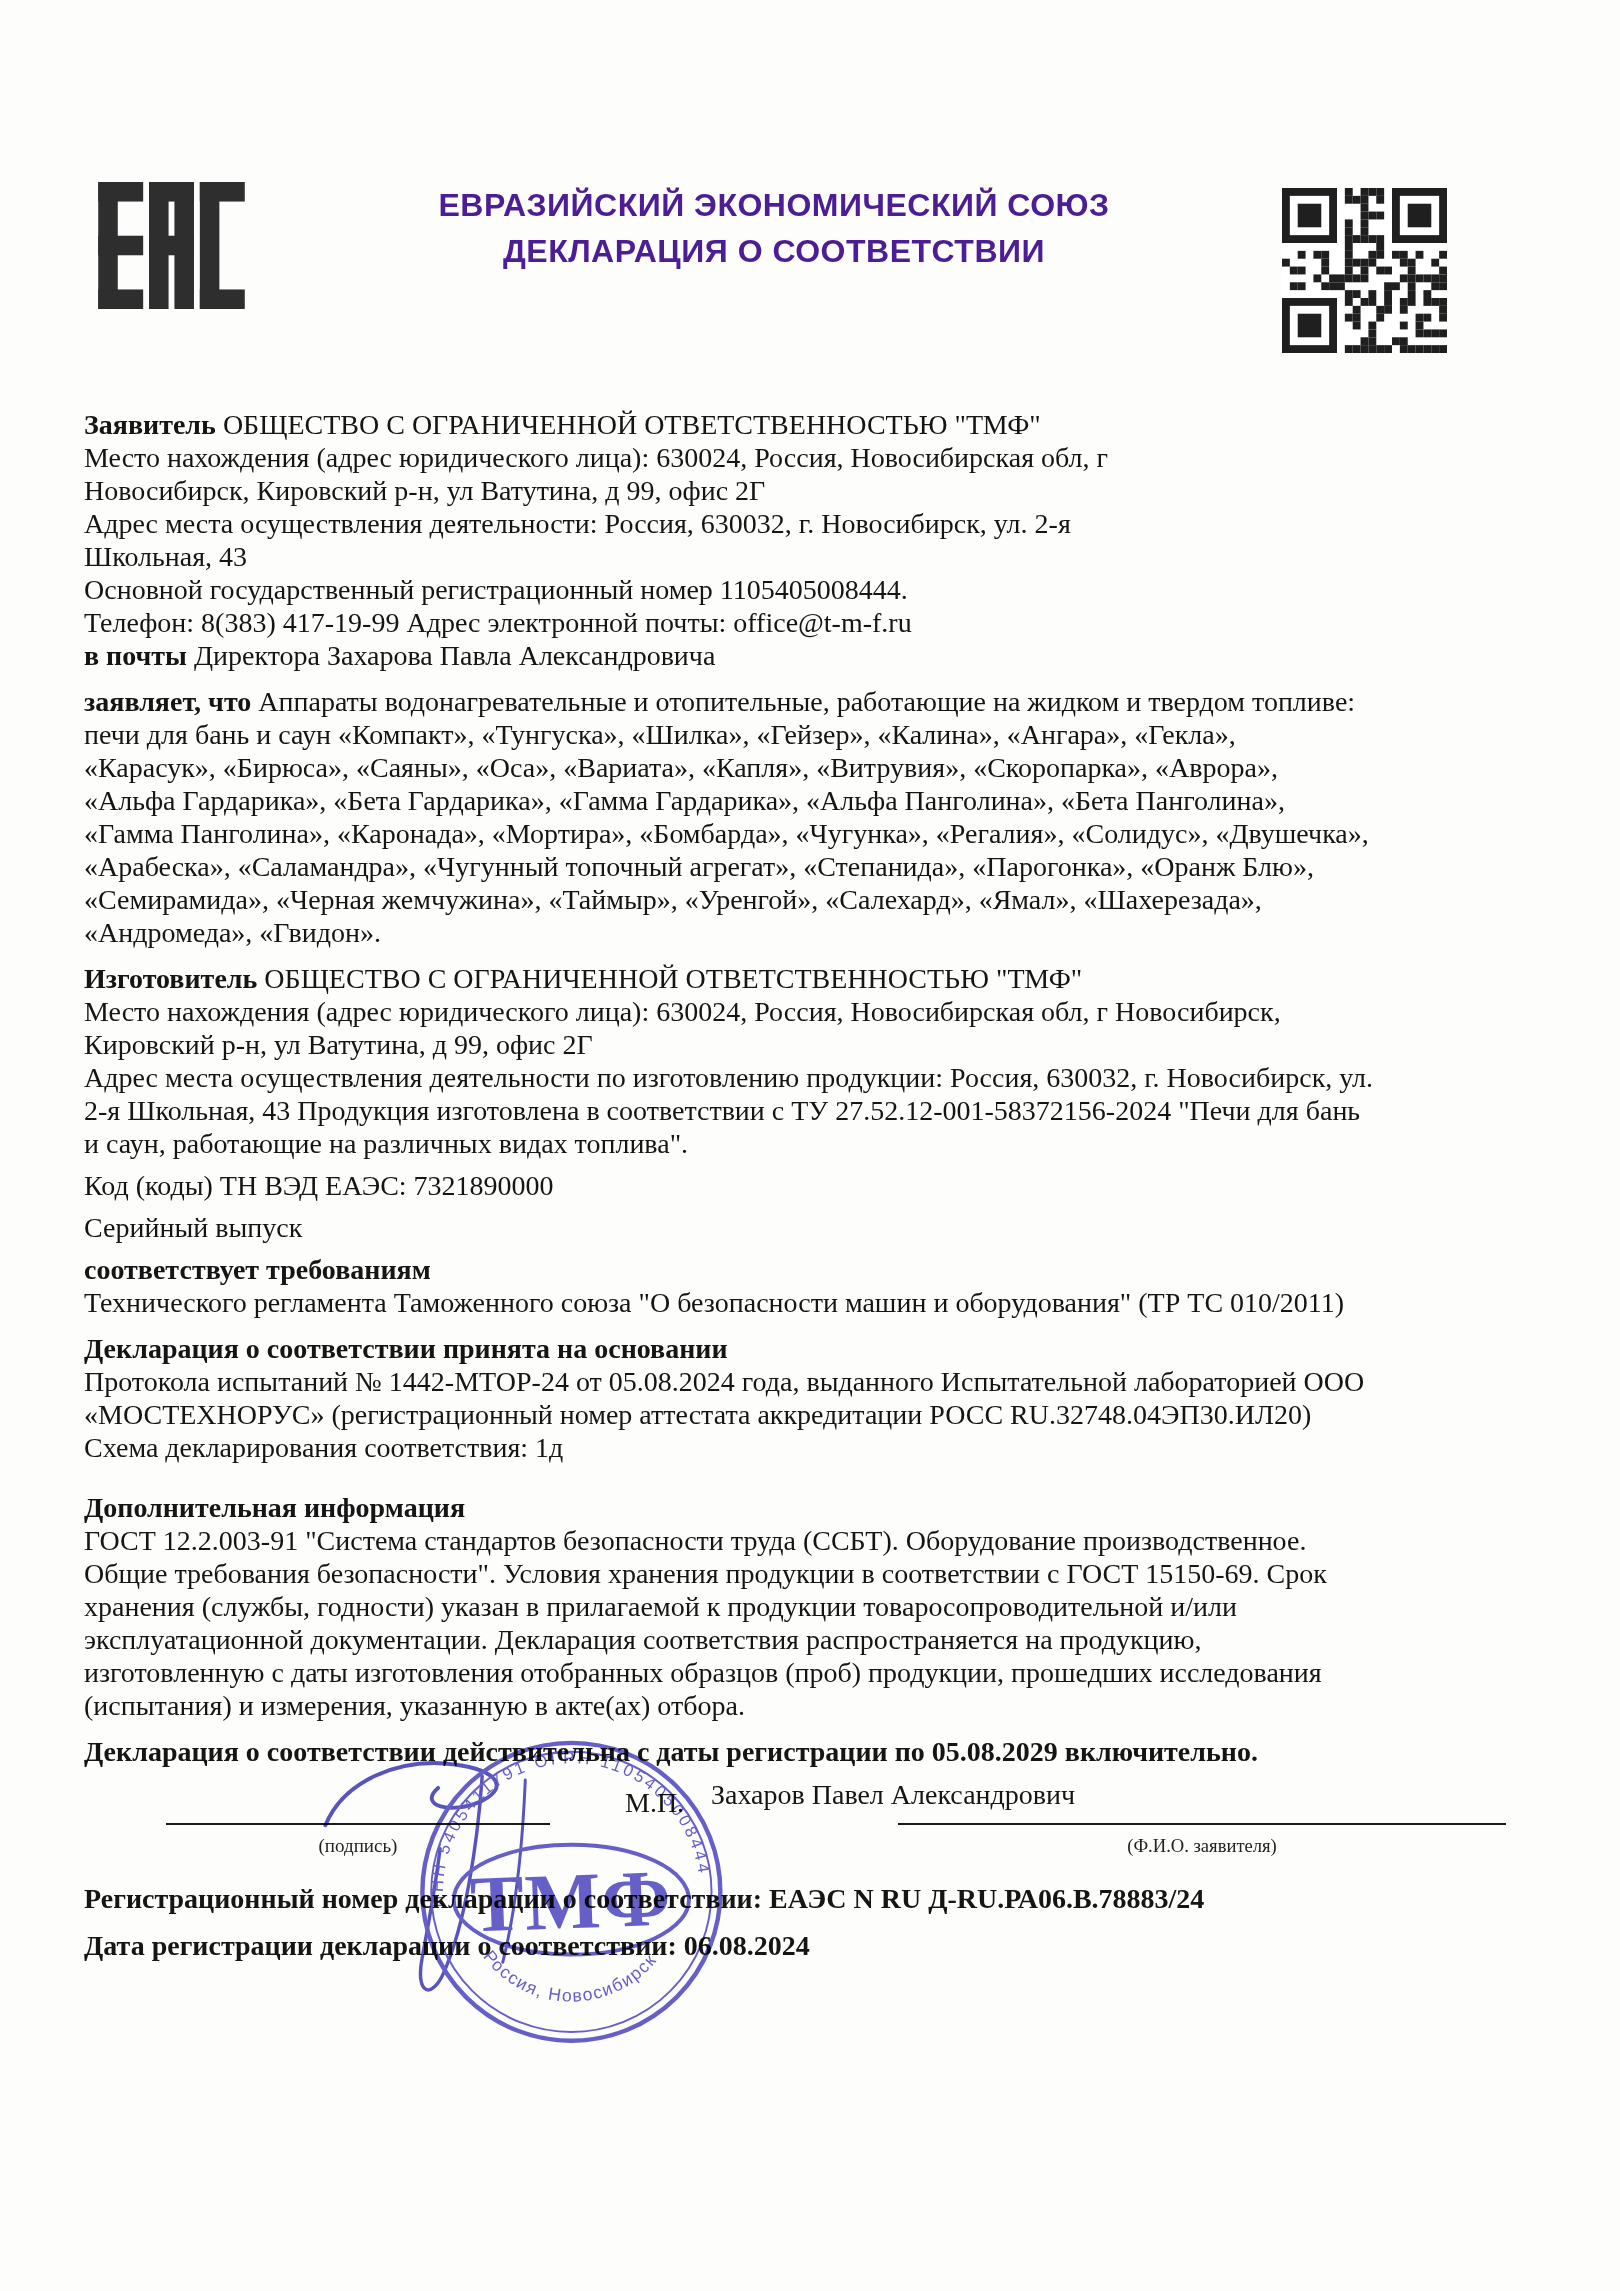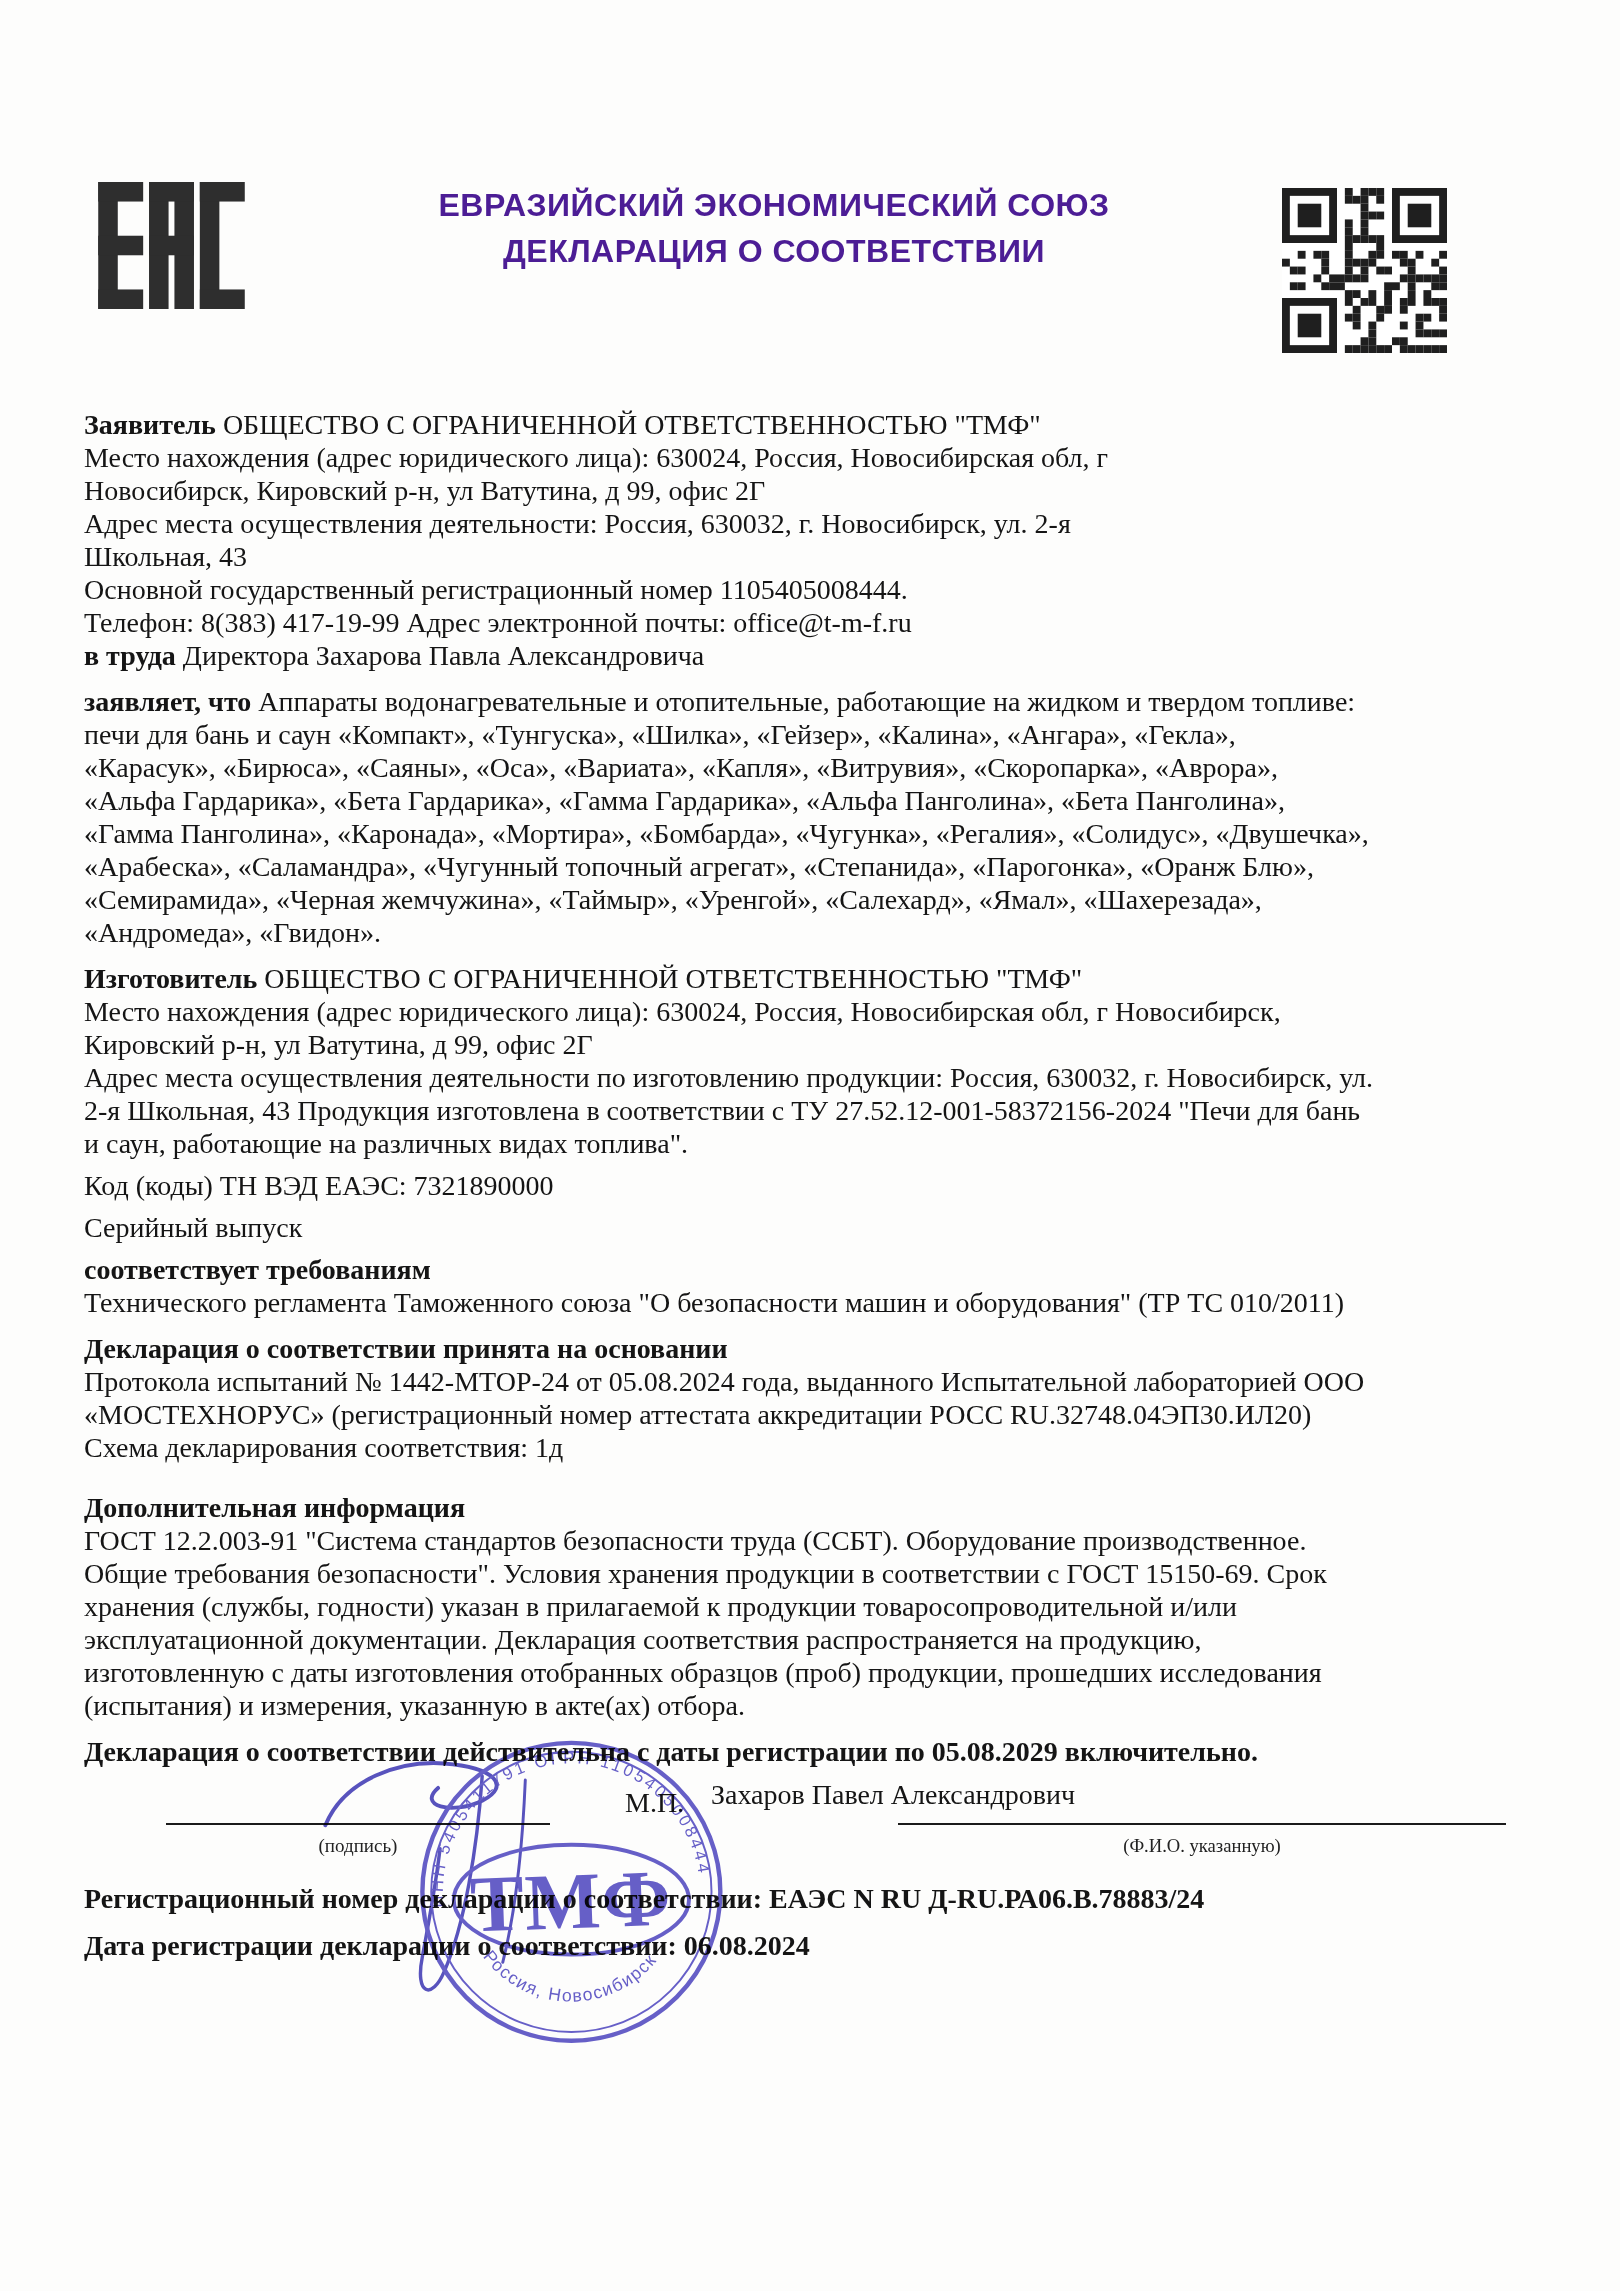--- a/index.html
+++ b/index.html
@@ -222,21 +222,21 @@
 
   <div class="content">
     <div>
         <div class="p"><b>Заявитель</b> ОБЩЕСТВО С ОГРАНИЧЕННОЙ ОТВЕТСТВЕННОСТЬЮ "ТМФ"</div>
         <div class="p">Место нахождения (адрес юридического лица): 630024, Россия, Новосибирская обл, г
 Новосибирск, Кировский р-н, ул Ватутина, д 99, офис 2Г</div>
         <div class="p">Адрес места осуществления деятельности: Россия, 630032, г. Новосибирск, ул. 2-я
 Школьная, 43</div>
         <div class="p">Основной государственный регистрационный номер 1105405008444.</div>
         <div class="p">Телефон: 8(383) 417-19-99 Адрес электронной почты: office@t-m-f.ru</div>
-        <div class="p"><b>в труда</b> Директора Захарова Павла Александровича</div>
+        <div class="p"><b>в почты</b> Директора Захарова Павла Александровича</div>
         <div class="p gap-md"><b>заявляет, что</b> Аппараты водонагревательные и отопительные, работающие на жидком и твердом топливе:
 печи для бань и саун «Компакт», «Тунгуска», «Шилка», «Гейзер», «Калина», «Ангара», «Гекла»,
 «Карасук», «Бирюса», «Саяны», «Оса», «Вариата», «Капля», «Витрувия», «Скоропарка», «Аврора»,
 «Альфа Гардарика», «Бета Гардарика», «Гамма Гардарика», «Альфа Панголина», «Бета Панголина»,
 «Гамма Панголина», «Каронада», «Мортира», «Бомбарда», «Чугунка», «Регалия», «Солидус», «Двушечка»,
 «Арабеска», «Саламандра», «Чугунный топочный агрегат», «Степанида», «Парогонка», «Оранж Блю»,
 «Семирамида», «Черная жемчужина», «Таймыр», «Уренгой», «Салехард», «Ямал», «Шахерезада»,
 «Андромеда», «Гвидон».</div>
         <div class="p gap-md"><b>Изготовитель</b> ОБЩЕСТВО С ОГРАНИЧЕННОЙ ОТВЕТСТВЕННОСТЬЮ "ТМФ"</div>
         <div class="p">Место нахождения (адрес юридического лица): 630024, Россия, Новосибирская обл, г Новосибирск,
@@ -261,21 +261,21 @@
 (испытания) и измерения, указанную в акте(ах) отбора.</div>
         <div class="p gap-md"><b>Декларация о соответствии действительна с даты регистрации по 05.08.2029 включительно.</b></div>
       </div>
 
     <div class="sigrow">
       <span class="mp">М.П.</span>
       <span class="signer">Захаров Павел Александрович</span>
       <div class="sline l"></div>
       <div class="sline r"></div>
       <div class="cap l">(подпись)</div>
-      <div class="cap r">(Ф.И.О. указанную)</div>
+      <div class="cap r">(Ф.И.О. заявителя)</div>
     </div>
 
     <div class="reg">Регистрационный номер декларации о соответствии: ЕАЭС N RU Д-RU.РА06.В.78883/24</div>
     <div class="reg">Дата регистрации декларации о соответствии: 06.08.2024</div>
   </div>
 
   <svg class="overlay" viewBox="0 0 1653 2338" aria-hidden="true">
     <g>
       <path class="sigpath" stroke-width="4" d="M 332 1862 C 352 1814 409 1796 453 1799 C 505 1803 522 1822 492 1837 C 460 1852 426 1842 447 1824"></path>
       <path class="sigpath" stroke-width="3.5" d="M 492 1812 C 487 1886 474 1964 453 2012 C 441 2040 423 2036 431 1996 C 437 1964 445 1920 449 1886"></path>

